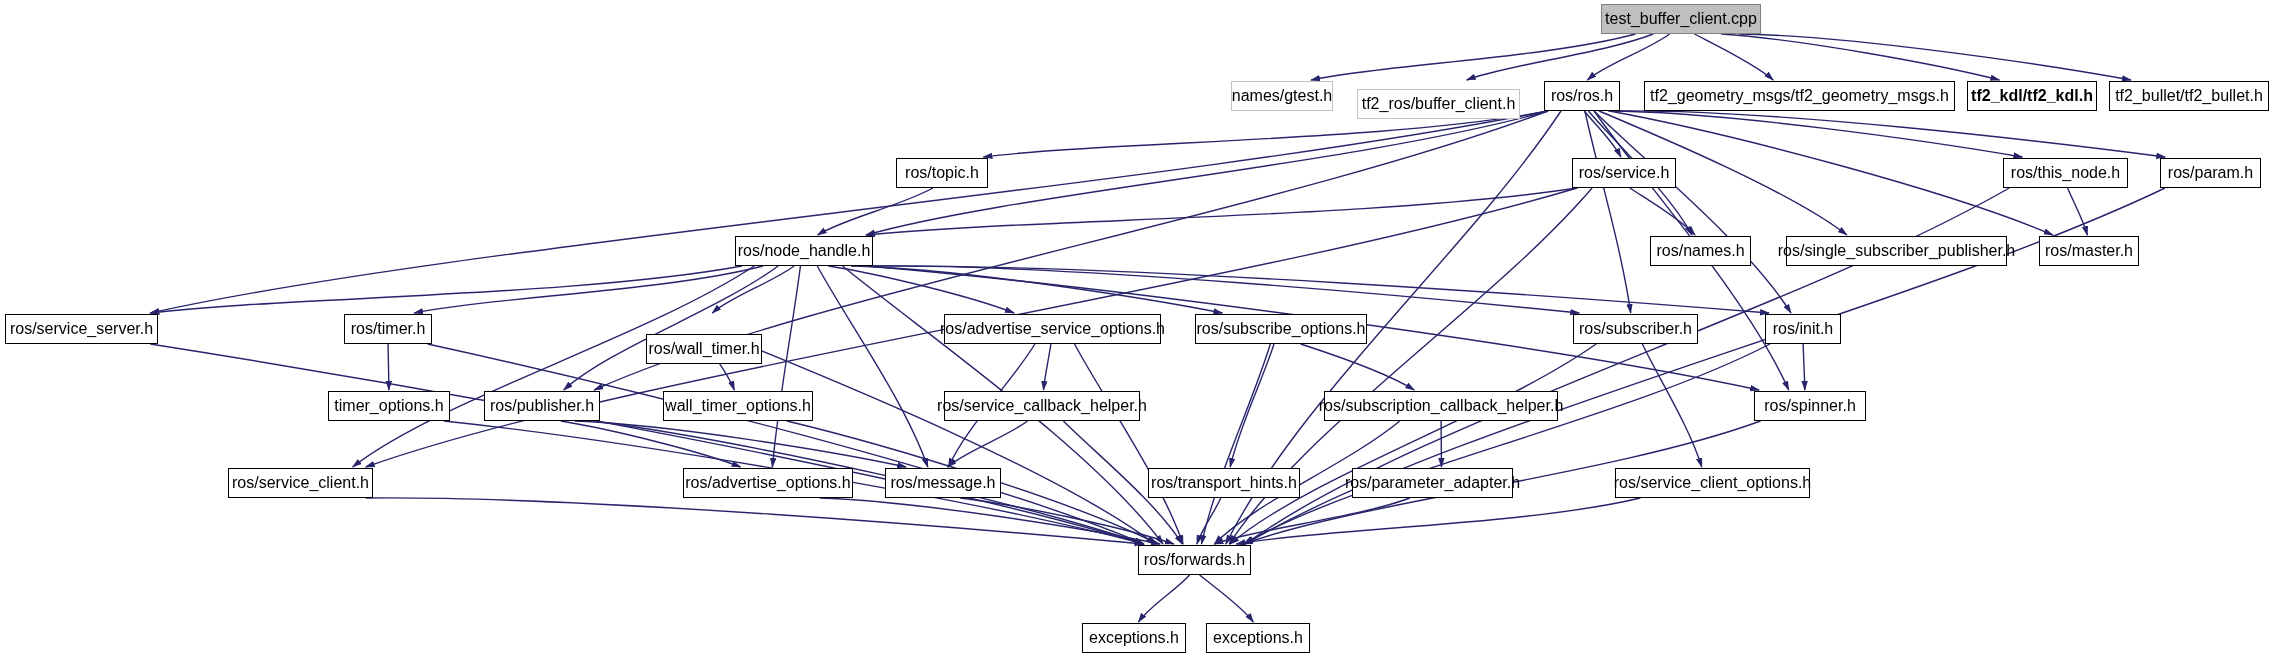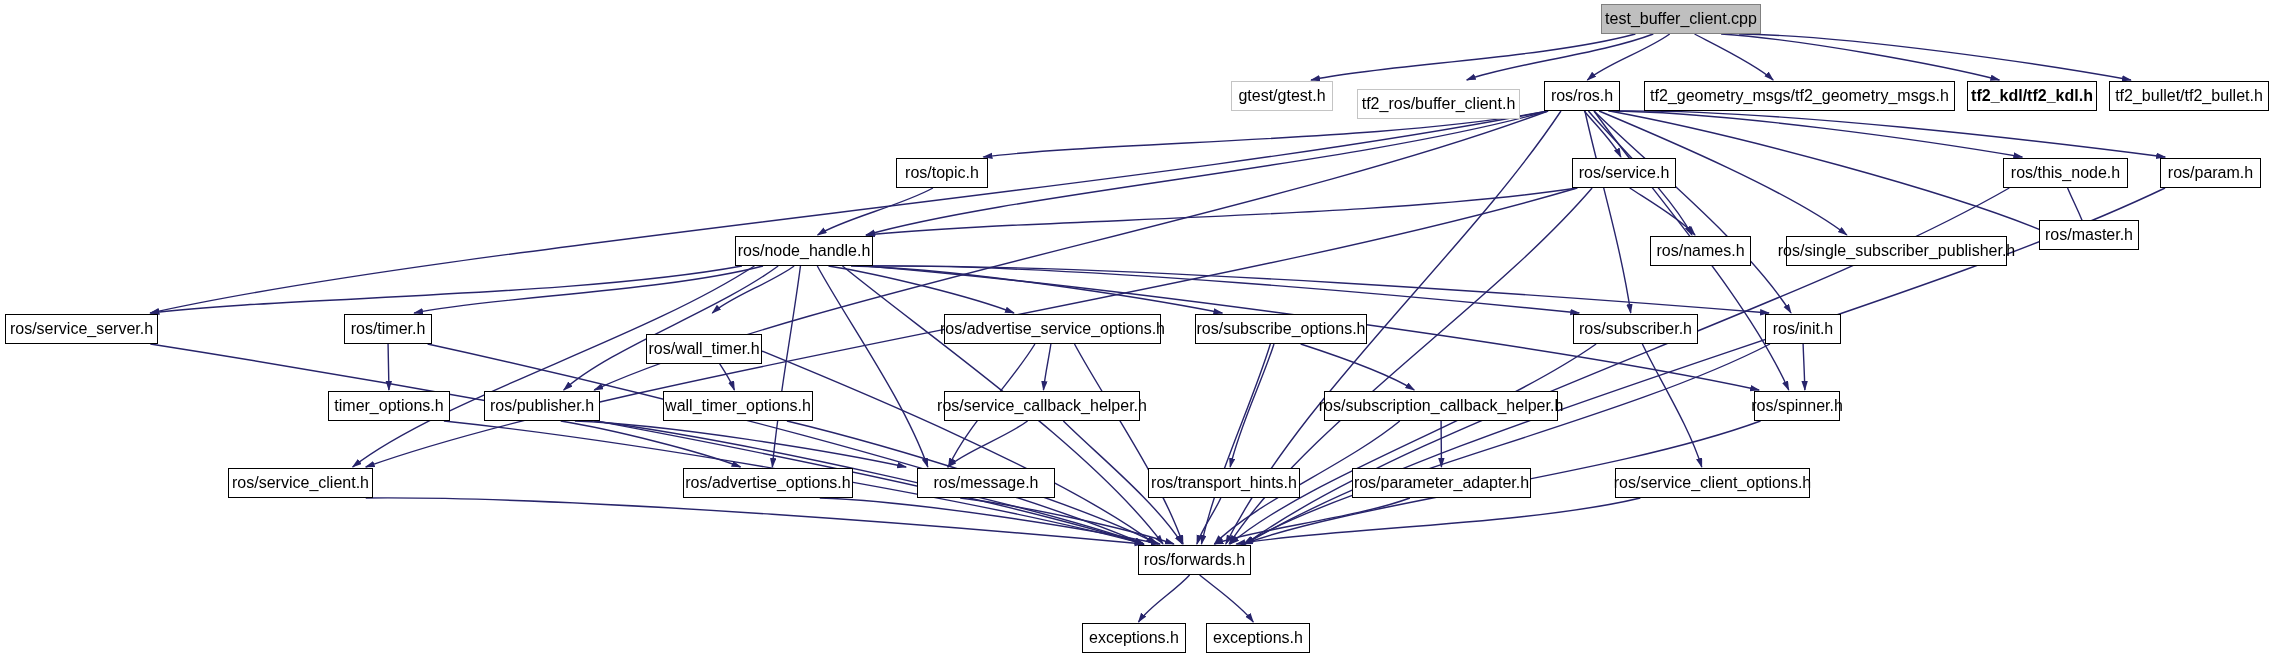--- a/index.html
+++ b/index.html
@@ -109,21 +109,21 @@
         <path d="M1640.35,498 C1527.2187999999999,525.090896 1325.1988,528.36 1236.31,544" marker-end="url(#arrow)"></path>
         <path d="M1189.6167857142857,575 C1175.3024857142857,590.7563690000001 1149.7412357142857,606.02 1138.4942857142858,622" marker-end="url(#arrow)"></path>
         <path d="M1199.6253571428572,575 C1214.6494571428573,587.361497 1241.4782071428572,606.02 1253.2828571428572,622" marker-end="url(#arrow)"></path>
       </g>
   </svg>
   <div id="node-layer">
       <div class="node root" style="left: 1601px; top: 4px; width: 160px;">
         <span class="lbl">test_buffer_client.cpp</span>
       </div>
       <div class="node soft" style="left: 1231px; top: 81px; width: 102px;">
-        <span class="lbl">gtest/gtest.h</span>
+        <span class="lbl">names/gtest.h</span>
       </div>
       <div class="node soft" style="left: 1357px; top: 81px; width: 163px; margin-top: 8px;">
         <span class="lbl">tf2_ros/buffer_client.h</span>
       </div>
       <div class="node" style="left: 1544px; top: 81px; width: 76px;">
         <span class="lbl">ros/ros.h</span>
       </div>
       <div class="node" style="left: 1644px; top: 81px; width: 311px;">
         <span class="lbl">tf2_geometry_msgs/tf2_geometry_msgs.h</span>
       </div>
@@ -147,21 +147,21 @@
       </div>
       <div class="node" style="left: 735px; top: 236px; width: 138px;">
         <span class="lbl">ros/node_handle.h</span>
       </div>
       <div class="node" style="left: 1650px; top: 236px; width: 101px;">
         <span class="lbl">ros/names.h</span>
       </div>
       <div class="node" style="left: 1786px; top: 236px; width: 221px;">
         <span class="lbl">ros/single_subscriber_publisher.h</span>
       </div>
-      <div class="node" style="left: 2039px; top: 220px; width: 100px;">
+      <div class="node" style="left: 2039px; top: 236px; width: 100px;">
         <span class="lbl">ros/master.h</span>
       </div>
       <div class="node" style="left: 5px; top: 314px; width: 153px;">
         <span class="lbl">ros/service_server.h</span>
       </div>
       <div class="node" style="left: 344px; top: 314px; width: 88px;">
         <span class="lbl">ros/timer.h</span>
       </div>
       <div class="node" style="left: 646px; top: 314px; width: 116px; margin-top: 20px;">
         <span class="lbl">ros/wall_timer.h</span>
@@ -186,36 +186,36 @@
       </div>
       <div class="node" style="left: 663px; top: 391px; width: 150px;">
         <span class="lbl">wall_timer_options.h</span>
       </div>
       <div class="node" style="left: 944px; top: 391px; width: 196px;">
         <span class="lbl">ros/service_callback_helper.h</span>
       </div>
       <div class="node" style="left: 1324px; top: 391px; width: 234px;">
         <span class="lbl">ros/subscription_callback_helper.h</span>
       </div>
-      <div class="node" style="left: 1754px; top: 391px; width: 86px;">
+      <div class="node" style="left: 1754px; top: 391px; width: 112px;">
         <span class="lbl">ros/spinner.h</span>
       </div>
       <div class="node" style="left: 228px; top: 468px; width: 145px;">
         <span class="lbl">ros/service_client.h</span>
       </div>
       <div class="node" style="left: 683px; top: 468px; width: 170px;">
         <span class="lbl">ros/advertise_options.h</span>
       </div>
-      <div class="node" style="left: 917px; top: 468px; width: 138px;">
+      <div class="node" style="left: 885px; top: 468px; width: 116px;">
         <span class="lbl">ros/message.h</span>
       </div>
       <div class="node" style="left: 1148px; top: 468px; width: 152px;">
         <span class="lbl">ros/transport_hints.h</span>
       </div>
-      <div class="node" style="left: 1352px; top: 468px; width: 179px;">
+      <div class="node" style="left: 1352px; top: 468px; width: 161px;">
         <span class="lbl">ros/parameter_adapter.h</span>
       </div>
       <div class="node" style="left: 1615px; top: 468px; width: 195px;">
         <span class="lbl">ros/service_client_options.h</span>
       </div>
       <div class="node" style="left: 1138px; top: 545px; width: 113px;">
         <span class="lbl">ros/forwards.h</span>
       </div>
       <div class="node" style="left: 1082px; top: 623px; width: 104px;">
         <span class="lbl">exceptions.h</span>

